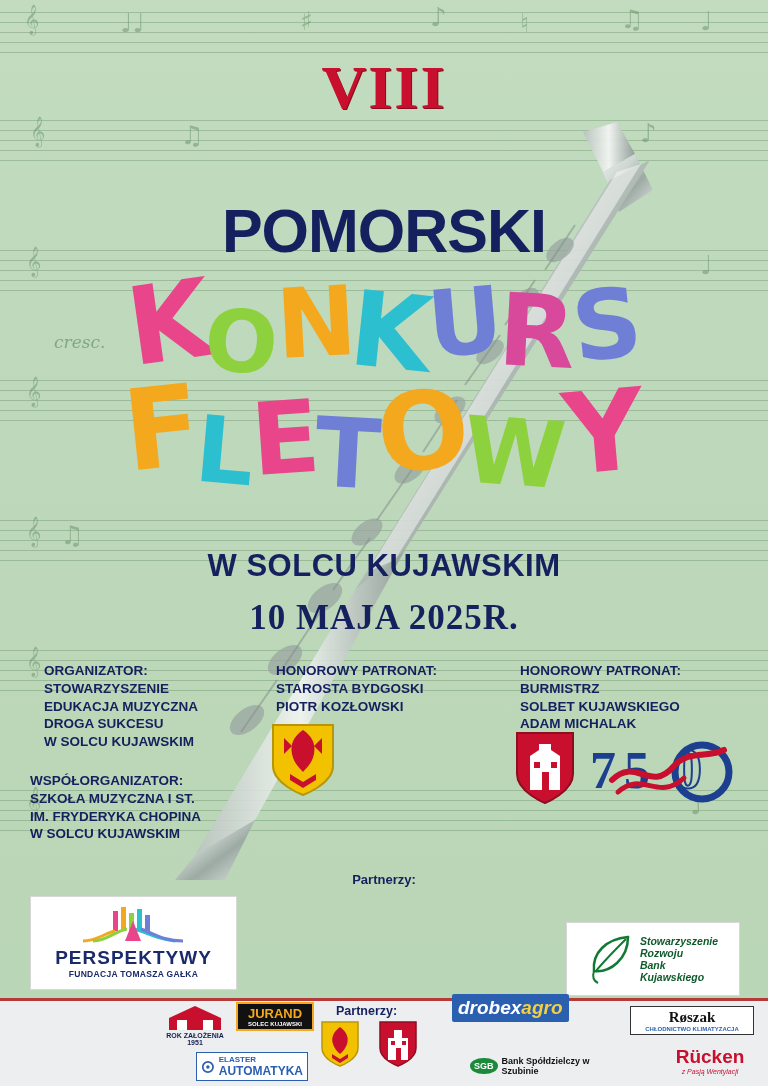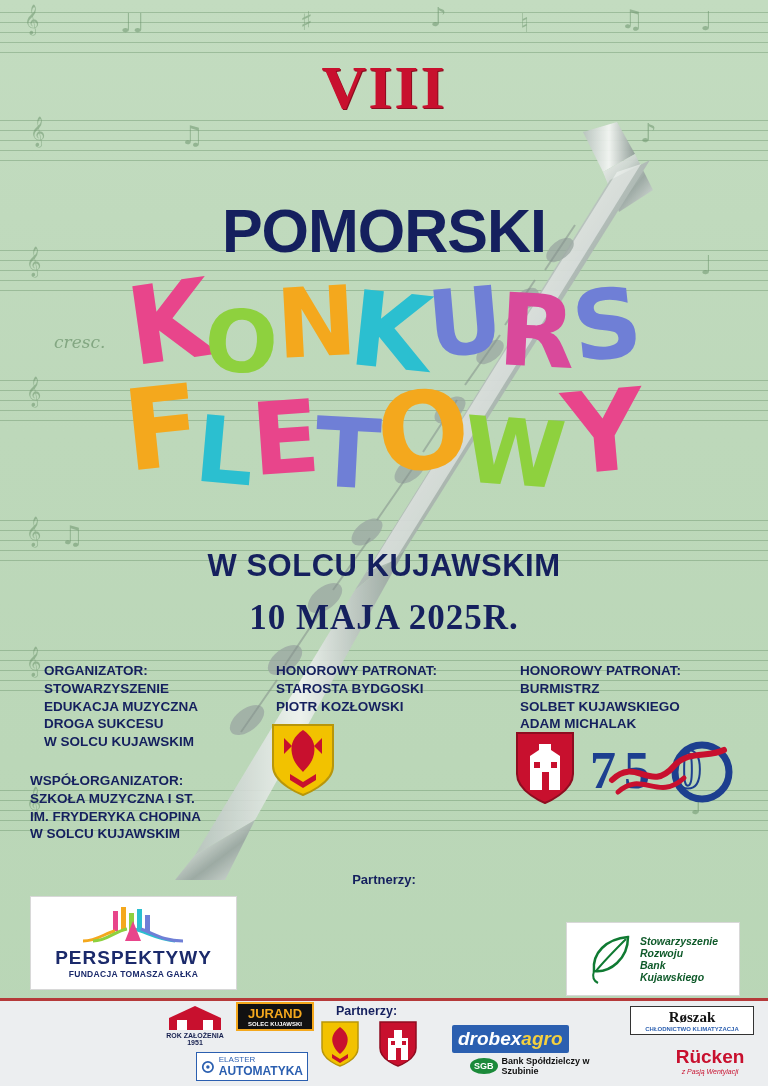--- a/index.html
+++ b/index.html
@@ -115,21 +115,21 @@
   }
   .sp{position:absolute;}
   #s-solbet{left:26px;top:1008px;}
   .solbet{color:#15205e;font-weight:bold;font-size:29px;letter-spacing:-.5px;font-family:"Liberation Sans",sans-serif;}
   .muzykalia{color:#c8102e;font-weight:bold;font-size:21px;letter-spacing:0px;}
   #s-rok{left:160px;top:1004px;width:70px;text-align:center;color:#16204f;font-size:7px;font-weight:bold;}
   #s-jurand{left:236px;top:1002px;width:78px;}
   #s-elaster{left:196px;top:1052px;width:112px;}
   #s-crest1{left:320px;top:1020px;}
   #s-crest2{left:378px;top:1020px;}
-  #s-drobex{left:452px;top:994px;width:148px;margin-top:31px;}
+  #s-drobex{left:452px;top:994px;width:148px;}
   #s-bank{left:470px;top:1056px;width:150px;}
   #s-roszak{left:630px;top:1006px;width:124px;}
   #s-rucken{left:660px;top:1046px;width:100px;}
 </style>
 </head>
 <body>
 
 <div class="poster">
 
   <div>
@@ -375,21 +375,21 @@
     </div>
   </div>
 
   <div class="sp" id="s-elaster">
     <div style="display:flex;align-items:center;gap:4px;border:1px solid #2b5fb0;background:#fff;padding:2px 4px">
       <svg width="16" height="16" viewBox="0 0 16 16">
         <circle cx="8" cy="8" r="6" fill="none" stroke="#2b5fb0" stroke-width="2"></circle>
         <circle cx="8" cy="8" r="2" fill="#2b5fb0"></circle>
       </svg>
       <div>
-        <div style="color:#2b5fb0;font-weight:normal;font-size:8px">ELASTER</div>
+        <div style="color:#2b5fb0;font-weight:bold;font-size:8px">ELASTER</div>
         <div style="color:#2b5fb0;font-weight:bold;font-size:12px">AUTOMATYKA</div>
       </div>
     </div>
   </div>
 
   <div class="sp" id="s-crest1">
     <svg width="40" height="48" viewBox="0 0 40 48">
       <path d="M2,2 H38 V28 C38,40 20,46 20,46 C20,46 2,40 2,28 Z" fill="#f2c200" stroke="#b8960a" stroke-width="1.5"></path>
       <path d="M20,7 C13,12 11,18 13,24 C15,30 18,32 20,34 C22,32 25,30 27,24 C29,18 27,12 20,7 Z" fill="#c8102e"></path>
       <path d="M12,34 L20,39 L28,34 L28,38 L20,43 L12,38 Z" fill="#c8102e"></path>

